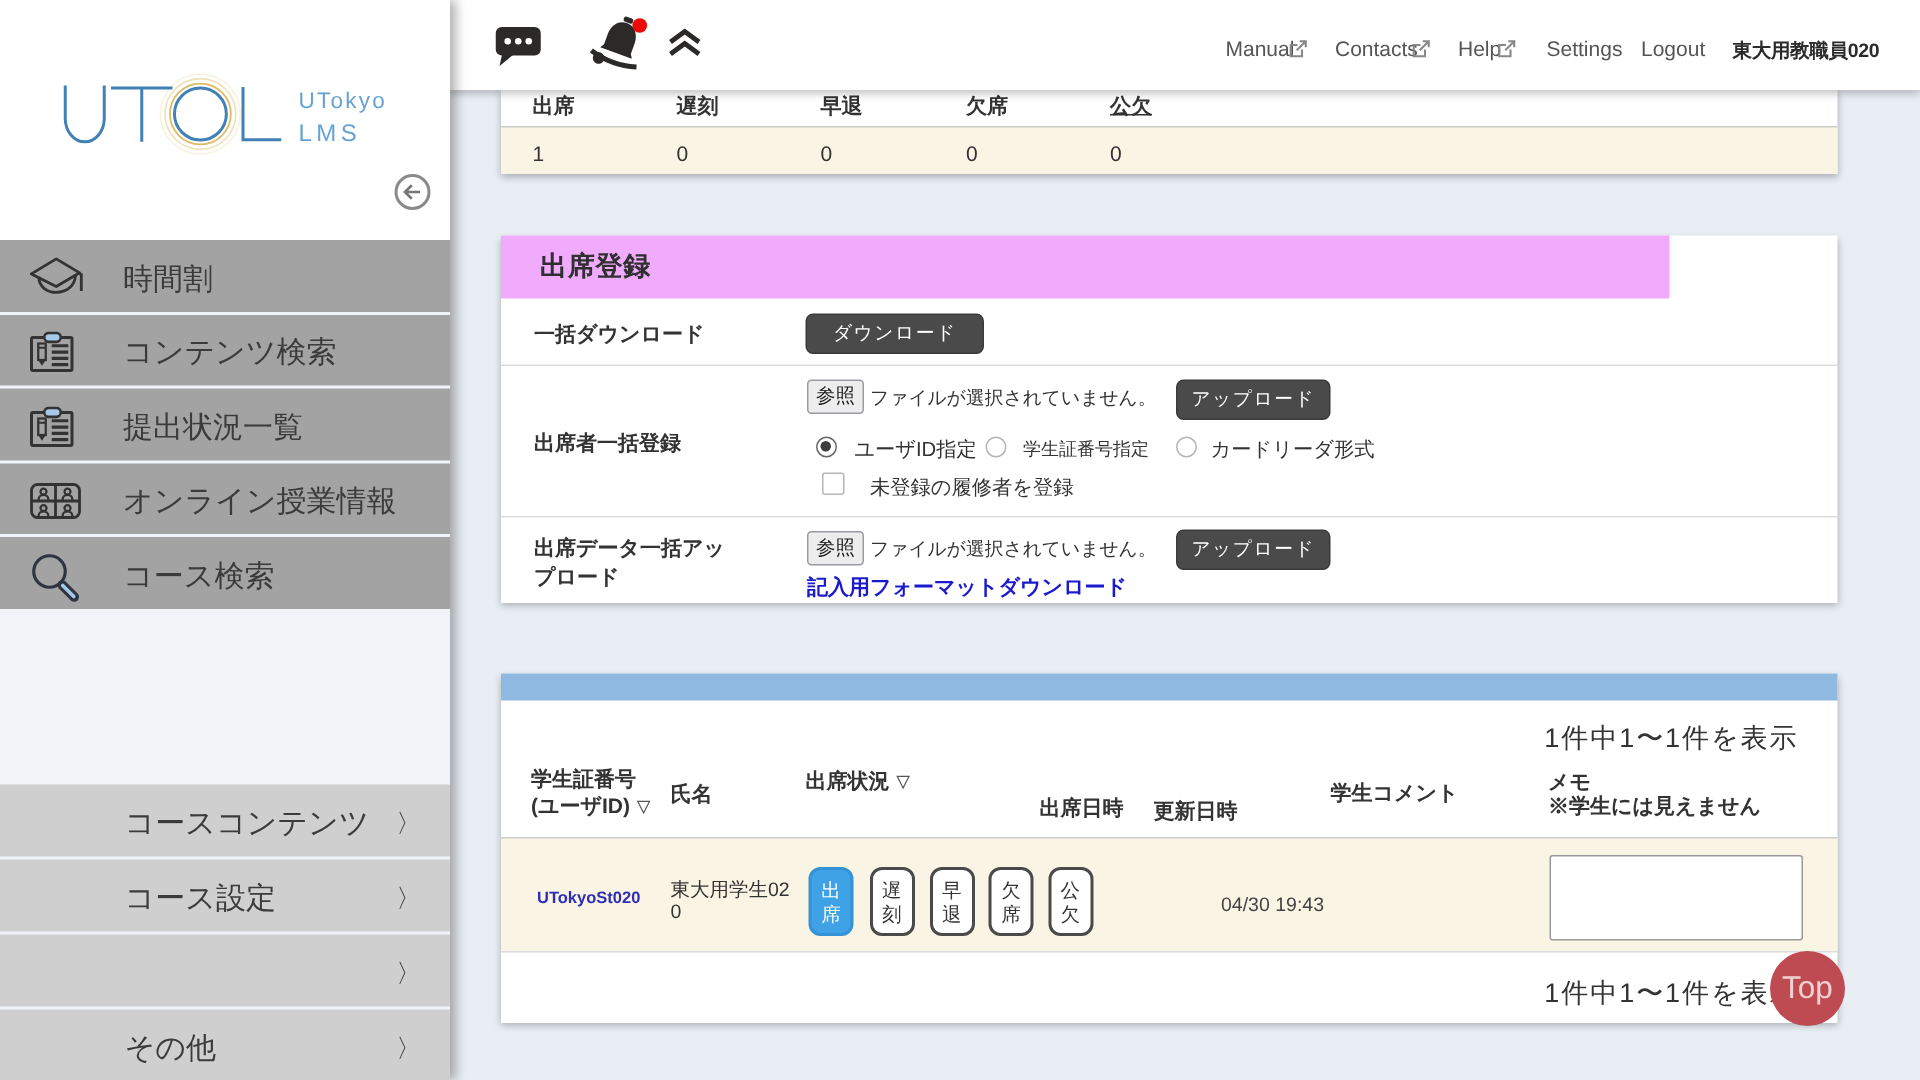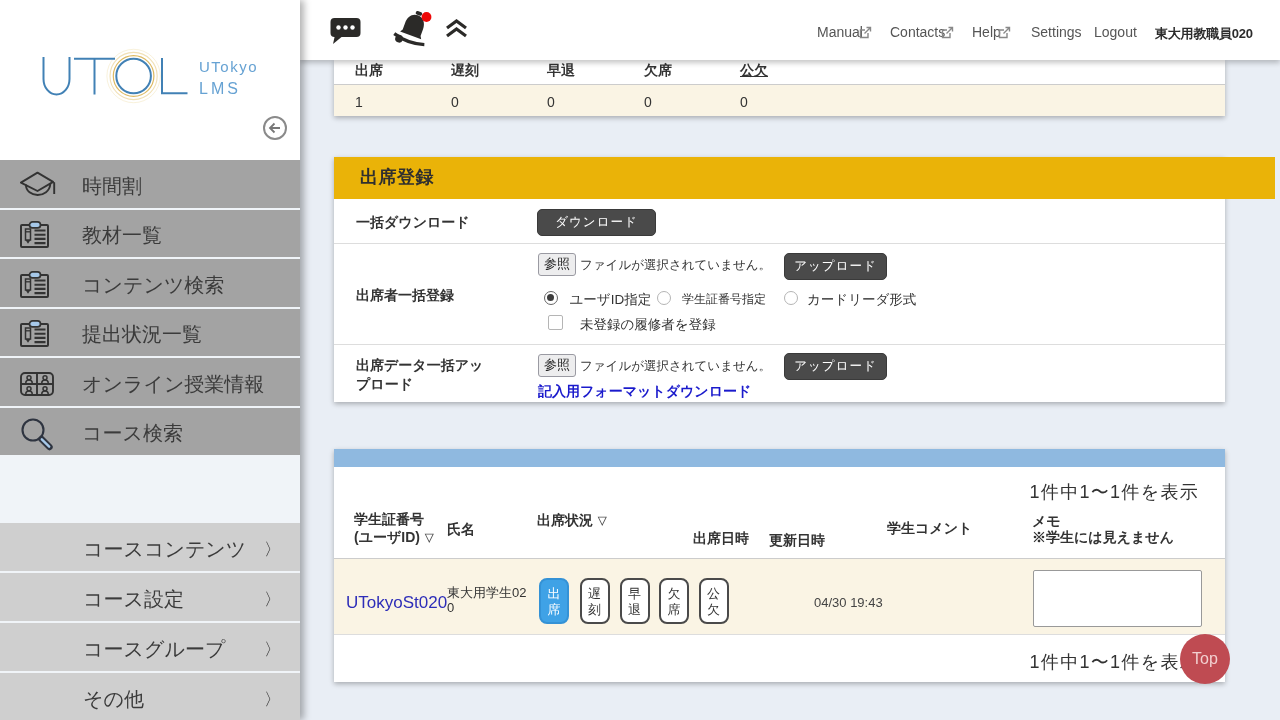--- a/index.html
+++ b/index.html
@@ -37,21 +37,21 @@
             border-radius:3px; font-size:13px; color:#222; text-align:center; line-height:20px; }
   .radio { position:absolute; width:14px; height:14px; border-radius:50%; background:#fff; }
   .sortarr { font-size:10.5px; color:#555; }
 
   .stbtn { position:absolute; top:129px; width:30px; height:46px; border-radius:8px; background:#fff;
            border:2px solid #4a4a4a; color:#333; font-size:13px; line-height:15.5px; text-align:center;
            padding-top:6px; }
   .stbtn.on { background:#3fa2e6; border-color:#3492d6; color:#fff; }
 
   #topbtn { position:absolute; left:1180px; top:634px; width:50px; height:50px; border-radius:50%;
-            background:#bf4b52; color:#f2d0d0; font-size:16px; text-align:center; line-height:50px; z-index:30; }
+            background:#bf4b52; color:#f2d0d0; font-size:21px; text-align:center; line-height:50px; z-index:30; }
 </style>
 </head>
 <body>
 
 <div id="topbar">
   <svg class="abs" style="left:30px;top:17px" width="34" height="29" viewBox="0 0 34 29">
     <rect x="0.5" y="1" width="30" height="19" rx="4" fill="#2b2a28"></rect>
     <path d="M5,18 L3,27 L14,18 Z" fill="#2b2a28"></path>
     <circle cx="8.5" cy="10.5" r="2.2" fill="#fff"></circle>
       <circle cx="15.5" cy="10.5" r="2.2" fill="#fff"></circle>
@@ -99,21 +99,21 @@
   <div class="th" style="left:406px;top:2px;text-decoration:underline;">公欠</div>
   <div class="abs cream" style="left:0;top:24px;width:891px;height:32px;border-top:1px solid #ccc;"></div>
   <div class="td" style="left:21px;top:34px;">1</div>
   <div class="td" style="left:117px;top:34px;">0</div>
   <div class="td" style="left:213px;top:34px;">0</div>
   <div class="td" style="left:310px;top:34px;">0</div>
   <div class="td" style="left:406px;top:34px;">0</div>
 </div>
 
 <div class="card" style="top:157px;height:245px;">
-  <div class="abs" style="left:0;top:0;width:941px;height:42px;background:#eab308;">
+  <div class="abs" style="left:0;top:0;width:779px;height:42px;background:#f0abfc;">
     <div style="position:absolute;left:26px;top:8px;font-size:18px;font-weight:bold;letter-spacing:0.5px;color:#2f2f2f;">出席登録</div>
   </div>
   <div class="abs" style="left:0;top:86px;width:891px;border-top:1px solid #ddd;"></div>
   <div class="abs" style="left:0;top:187px;width:891px;border-top:1px solid #ddd;"></div>
 
   <div class="th" style="left:22px;top:57px;">一括ダウンロード</div>
   <div class="darkbtn" style="left:203px;top:52px;width:119px;height:27px;line-height:25px;">ダウンロード</div>
 
   <div class="th" style="left:22px;top:130px;">出席者一括登録</div>
   <div class="refbtn" style="left:204px;top:96px;">参照</div>
@@ -143,21 +143,21 @@
 
   <div class="th" style="left:20px;top:61px;line-height:18px;">学生証番号<br>(ユーザID) <span class="sortarr">▽</span></div>
   <div class="th" style="left:113px;top:72px;">氏名</div>
   <div class="th" style="left:203px;top:63px;">出席状況 <span class="sortarr">▽</span></div>
   <div class="th" style="left:359px;top:81px;">出席日時</div>
   <div class="th" style="left:435px;top:83px;">更新日時</div>
   <div class="th" style="left:553px;top:71px;">学生コメント</div>
   <div class="th" style="left:698px;top:64px;line-height:16px;">メモ<br>※学生には見えません</div>
 
   <div class="abs cream" style="left:0;top:109px;width:891px;height:77px;border-top:1px solid #ccc;border-bottom:1px solid #ddd;"></div>
-  <div class="td" style="left:12px;top:144px;font-weight:normal;font-size:17px;color:#2d2db8;">UTokyoSt020</div>
+  <div class="td" style="left:24px;top:144px;font-weight:bold;font-size:11px;color:#2d2db8;">UTokyoSt020</div>
   <div class="td" style="left:113px;top:136px;font-size:13px;line-height:15px;width:84px;white-space:normal;word-break:break-all;">東大用学生020</div>
 
   <div class="stbtn on" style="left:205px;">出<br>席</div>
   <div class="stbtn" style="left:245.5px;">遅<br>刻</div>
   <div class="stbtn" style="left:285.5px;">早<br>退</div>
   <div class="stbtn" style="left:325px;">欠<br>席</div>
   <div class="stbtn" style="left:364.5px;">公<br>欠</div>
 
   <div class="td" style="left:480px;top:146px;font-size:13px;color:#444;">04/30 19:43</div>
   <div class="abs" style="left:699px;top:121px;width:169px;height:57px;background:#fff;border:1px solid #999;border-radius:2px;"></div>
@@ -193,31 +193,20 @@
   </div>
 
   <div class="abs" style="left:0;top:160px;width:300px;">
     <div class="mitem">
       <svg class="mi" width="36" height="30" viewBox="0 0 36 30">
         <path d="M17.5,1.6 L0.9,11.6 L17.5,20 L33.1,10.9 Z" fill="none" stroke="#333" stroke-width="1.9" stroke-linejoin="round"></path>
         <path d="M5.9,13.5 C5.9,27.5 29.2,27.5 30.3,13" fill="none" stroke="#333" stroke-width="1.9"></path>
         <path d="M33.1,11.5 L34.2,12 L34.2,23" fill="none" stroke="#333" stroke-width="1.9"></path>
       </svg>
       <div class="mt">時間割</div>
-    </div>
-    <div class="mitem">
-      <svg class="mi" width="30" height="28" viewBox="0 0 30 28">
-        <rect x="1" y="4" width="27" height="22" rx="1" fill="none" stroke="#333" stroke-width="2"></rect>
-        <rect x="9.5" y="0.9" width="11" height="6" rx="3" fill="#a6c8e9" stroke="#333" stroke-width="1.7"></rect>
-        <rect x="5.5" y="8" width="5" height="11" fill="none" stroke="#333" stroke-width="1.5"></rect>
-          <path d="M5.5,10.8 H10.5" stroke="#333" stroke-width="1.3"></path>
-        <path d="M5.5,19 L8,22.8 L10.5,19" fill="#333"></path>
-        <path d="M14.5,9.5 H25.5 M14.5,13.7 H25.5 M14.5,17.9 H25.5 M14.5,22.1 H25.5" stroke="#333" stroke-width="2.1"></path>
-      </svg>
-      <div class="mt">教材一覧</div>
     </div>
     <div class="mitem">
       <svg class="mi" width="30" height="28" viewBox="0 0 30 28">
         <rect x="1" y="4" width="27" height="22" rx="1" fill="none" stroke="#333" stroke-width="2"></rect>
         <rect x="9.5" y="0.9" width="11" height="6" rx="3" fill="#a6c8e9" stroke="#333" stroke-width="1.7"></rect>
         <rect x="5.5" y="8" width="5" height="11" fill="none" stroke="#333" stroke-width="1.5"></rect>
           <path d="M5.5,10.8 H10.5" stroke="#333" stroke-width="1.3"></path>
         <path d="M5.5,19 L8,22.8 L10.5,19" fill="#333"></path>
         <path d="M14.5,9.5 H25.5 M14.5,13.7 H25.5 M14.5,17.9 H25.5 M14.5,22.1 H25.5" stroke="#333" stroke-width="2.1"></path>
       </svg>
@@ -264,21 +253,20 @@
   <div class="abs" style="left:0;top:523px;width:300px;">
     <div class="gitem">
         <div class="mt">コースコンテンツ</div>
         <div class="ch">〉</div>
       </div>
     <div class="gitem">
         <div class="mt">コース設定</div>
         <div class="ch">〉</div>
       </div>
     <div class="gitem">
-        <div class="mt">コースグループ</div>
         <div class="ch">〉</div>
       </div>
     <div class="gitem">
         <div class="mt">その他</div>
         <div class="ch">〉</div>
       </div>
   </div>
 </div>
 
 </body></html>

